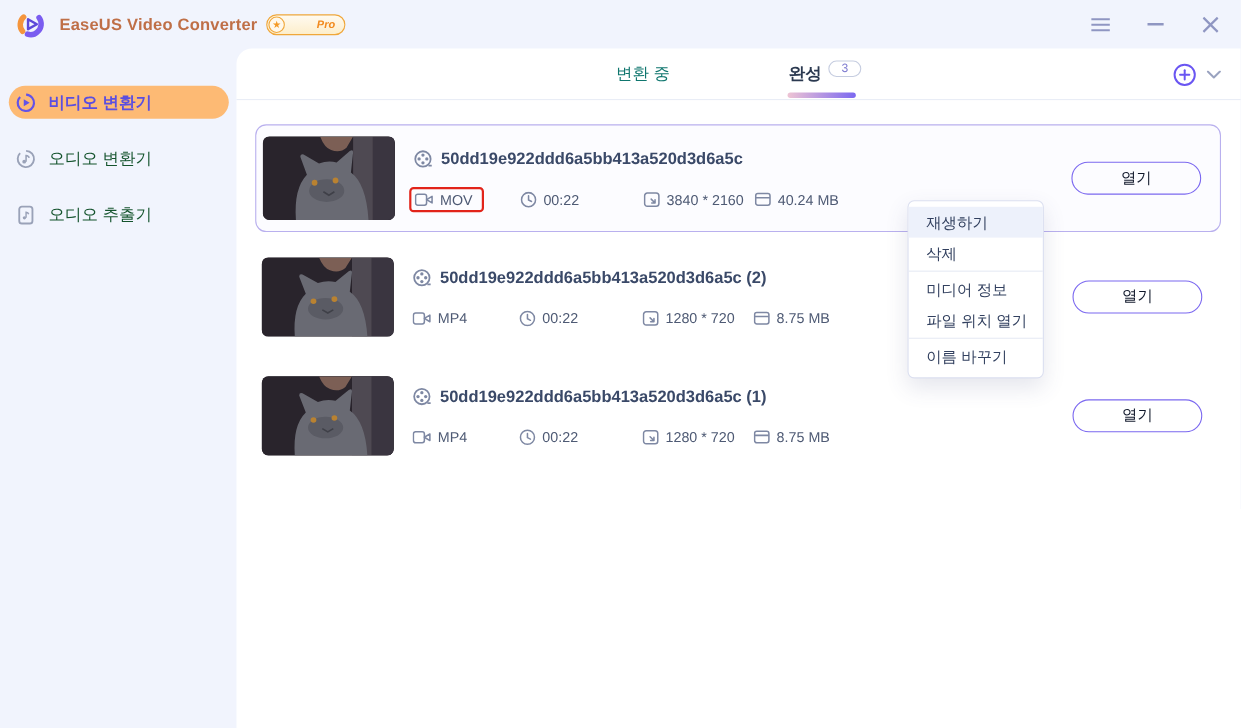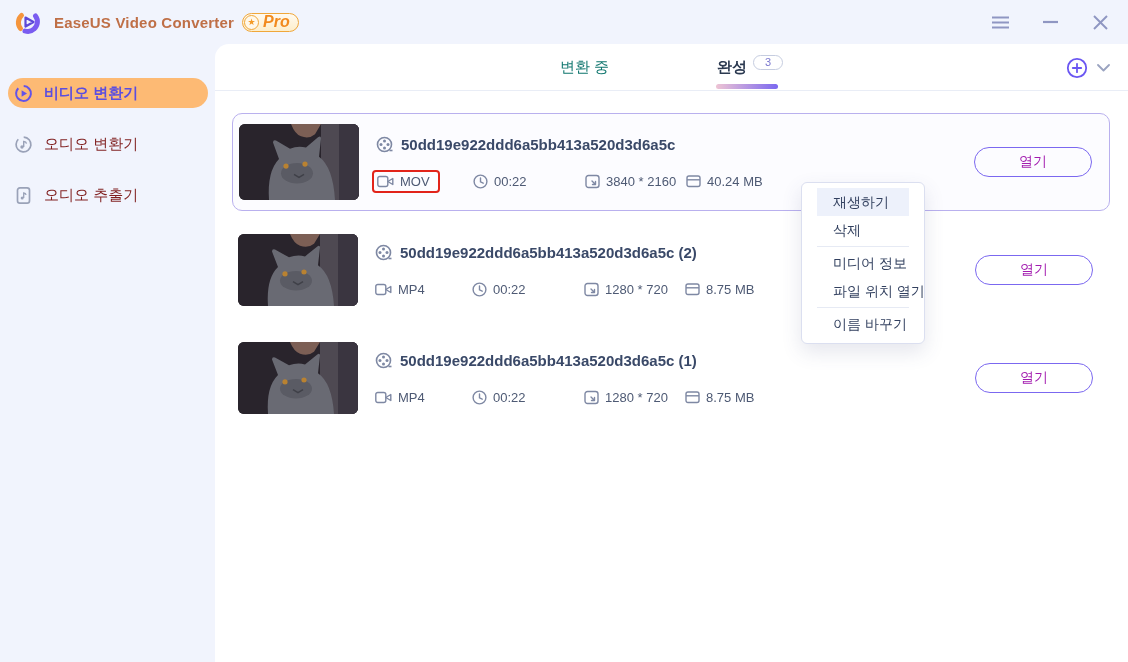--- a/index.html
+++ b/index.html
@@ -6,27 +6,27 @@
   html,body { width:1128px; height:662px; }
   body { font-family:"Liberation Sans","DejaVu Sans",sans-serif; background:#f1f4fd; overflow:hidden; }
   .window { position:relative; width:1128px; height:662px; background:#f1f4fd; }
 
   
   .titlebar { position:absolute; top:0; left:0; right:0; height:44px; display:flex; align-items:center; padding-left:14px; }
   .logo { width:28px; height:28px; flex:0 0 auto; }
   .app-title { margin-left:12px; font-size:15px; font-weight:bold; color:#bf6f47; letter-spacing:.2px; }
   .pro-badge { margin-left:8px; display:inline-flex; align-items:center; height:19px; border:1.5px solid #f0a73a; border-radius:11px; background:linear-gradient(#fffaf0,#fdeecb); padding:0 8px 0 1px; cursor:pointer; }
   .pro-star { width:15px; height:15px; border-radius:50%; border:1.5px solid #f0a73a; background:#fff8ea; color:#f49a26; font-size:9px; line-height:13px; text-align:center; margin-right:4px; }
-  .pro-text { font-size:16px; font-weight:bold; font-style:italic; color:#f28a1e; }
+  .pro-text { font-size:10px; font-weight:bold; font-style:italic; color:#f28a1e;margin-left:25px; }
   .win-controls { position:absolute; right:0; top:0; height:44px; display:flex; align-items:center; gap:33px; padding-right:19px; }
   .win-btn { width:17px; height:17px; display:flex; align-items:center; justify-content:center; cursor:pointer; color:#8f96c2; }
 
   
   .sidebar { position:absolute; top:44px; left:0; width:215px; bottom:0; padding-top:34px; }
-  .side-item { display:flex; align-items:center; height:30px; margin:0 7px 21px 8px; border-radius:15px; padding-left:6px; font-size:15px; color:#7f1d1d; cursor:pointer; }
+  .side-item { display:flex; align-items:center; height:30px; margin:0 7px 21px 8px; border-radius:15px; padding-left:6px; font-size:15px; color:#14532d; cursor:pointer; }
   .side-item .s-icon { width:19px; height:19px; margin-right:11px; flex:0 0 auto; }
   .side-item.active { background:#fdba74; color:#5b4ee0; font-weight:bold; }
 
   
   .main { position:absolute; top:44px; left:215px; right:0; bottom:0; background:#ffffff; border-top-left-radius:14px; }
   .header { position:relative; height:47px; border-bottom:1px solid #e9edf6; }
   .tabs { position:absolute; inset:0; display:flex; align-items:center; justify-content:center; gap:108px; }
   .tab { font-size:15px; color:#0f766e; cursor:pointer; position:relative; display:flex; align-items:flex-start; }
   .tab.active { color:#2b3950; font-weight:bold; }
   .tab-badge { margin-left:6px; margin-top:-3px; min-width:30px; height:15px; border:1px solid #c6cde0; border-radius:8px; font-size:11px; font-weight:normal; color:#7b78cf; display:flex; align-items:center; justify-content:center; padding:0 6px; }
@@ -44,24 +44,24 @@
   .file-info { margin-left:17px; display:flex; flex-direction:column; gap:9px; min-width:0; }
   .file-name-row { display:flex; align-items:flex-end; gap:8px; }
   .file-name { font-size:15px; font-weight:bold; color:#3a4968; white-space:nowrap; }
   .meta-row { display:flex; align-items:center; font-size:13px; color:#4e5a74;margin-top:12px; }
   .meta { display:flex; align-items:center; gap:6px; }
   .meta svg { flex:0 0 auto; }
   .meta.m-format { width:97px; }
   .meta.m-duration { width:112px; }
   .meta.m-resolution { width:101px; }
   .redbox { display:inline-flex; align-items:center; gap:6px; border:2px solid #e2241a; border-radius:4px; padding:2px 8px 2px 3px; margin:-4px 0 -4px -4px; }
-  .open-btn { margin-left:auto; width:118px; height:30px; border:1px solid #7b68f0; border-radius:16px; background:transparent; color:#a21caf; font-size:14px; font-family:inherit; display:flex; align-items:center; justify-content:center; cursor:pointer; flex:0 0 auto; }
-
-  
-  .context-menu { position:absolute; left:801px; top:182px; width:124px; background:#ffffff; border:1px solid #dbdff0; border-radius:6px; box-shadow:0 8px 20px rgba(70,80,130,.14); padding:5px 15px; z-index:20; }
+  .open-btn { margin-left:auto; width:118px; height:30px; border:1px solid #7b68f0; border-radius:16px; background:transparent; color:#0f172a; font-size:14px; font-family:inherit; display:flex; align-items:center; justify-content:center; cursor:pointer; flex:0 0 auto; }
+
+  
+  .context-menu { position:absolute; left:825px; top:182px; width:124px; background:#ffffff; border:1px solid #dbdff0; border-radius:6px; box-shadow:0 8px 20px rgba(70,80,130,.14); padding:5px 0; z-index:20; }
   .menu-item { height:28px; line-height:28px; padding-left:16px; font-size:14px; color:#32405f; cursor:pointer; white-space:nowrap; }
   .menu-item.highlighted { background:#edf1fb; }
   .menu-divider { height:1px; background:#e6eaf4; margin:2px 0; }
 </style>
 </head>
 <body>
 
 <div class="window">
 
   <div class="titlebar">

